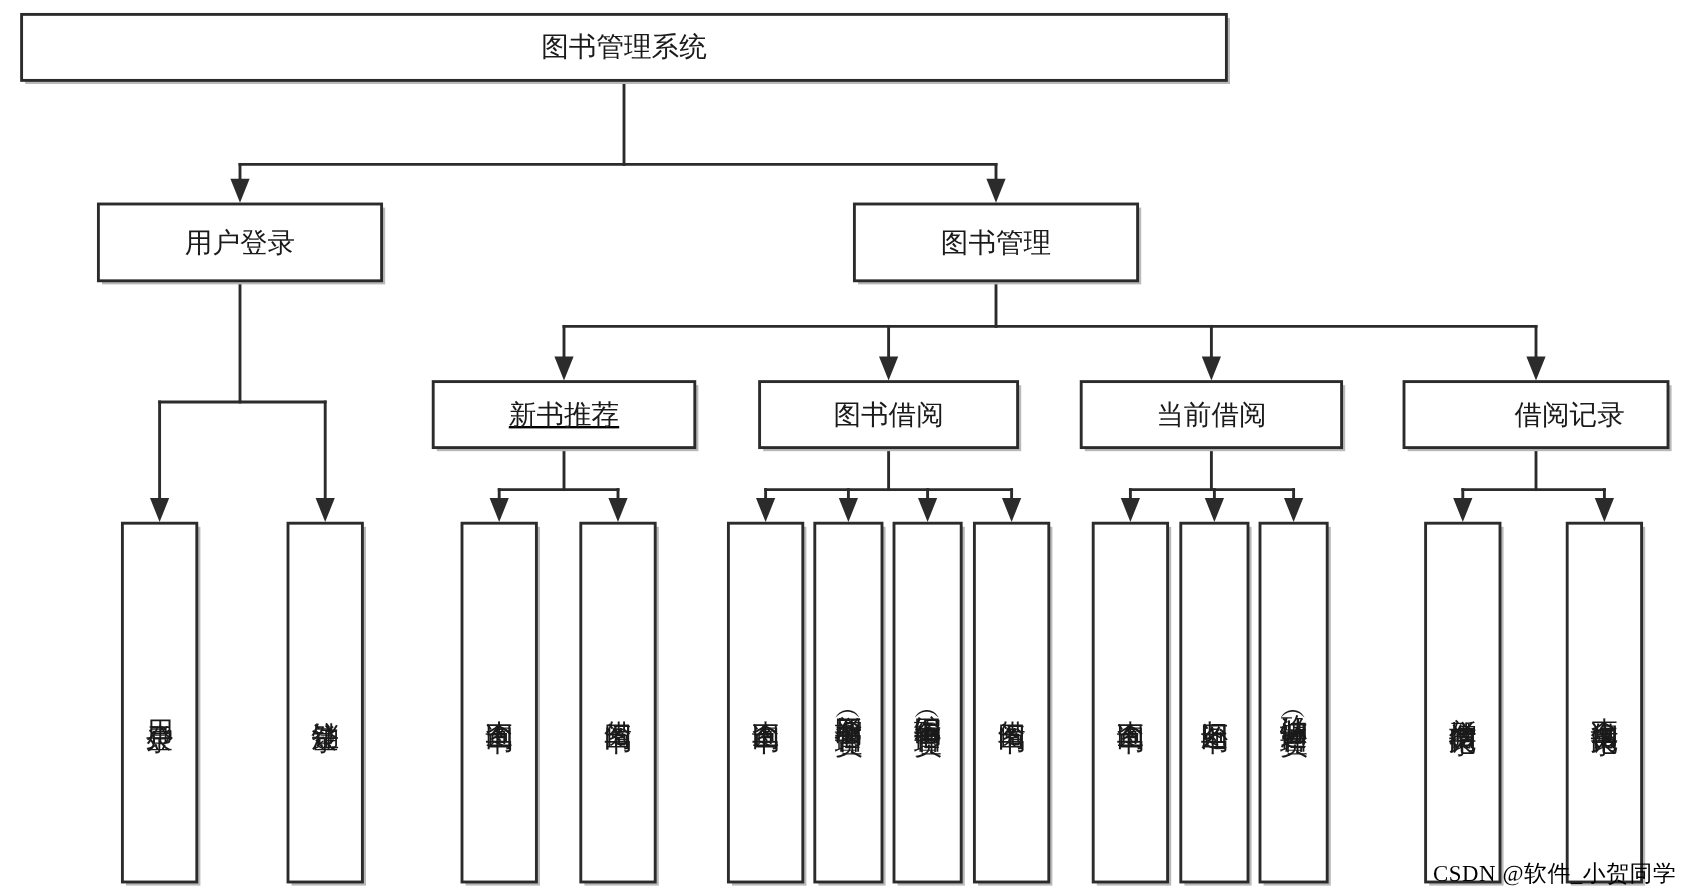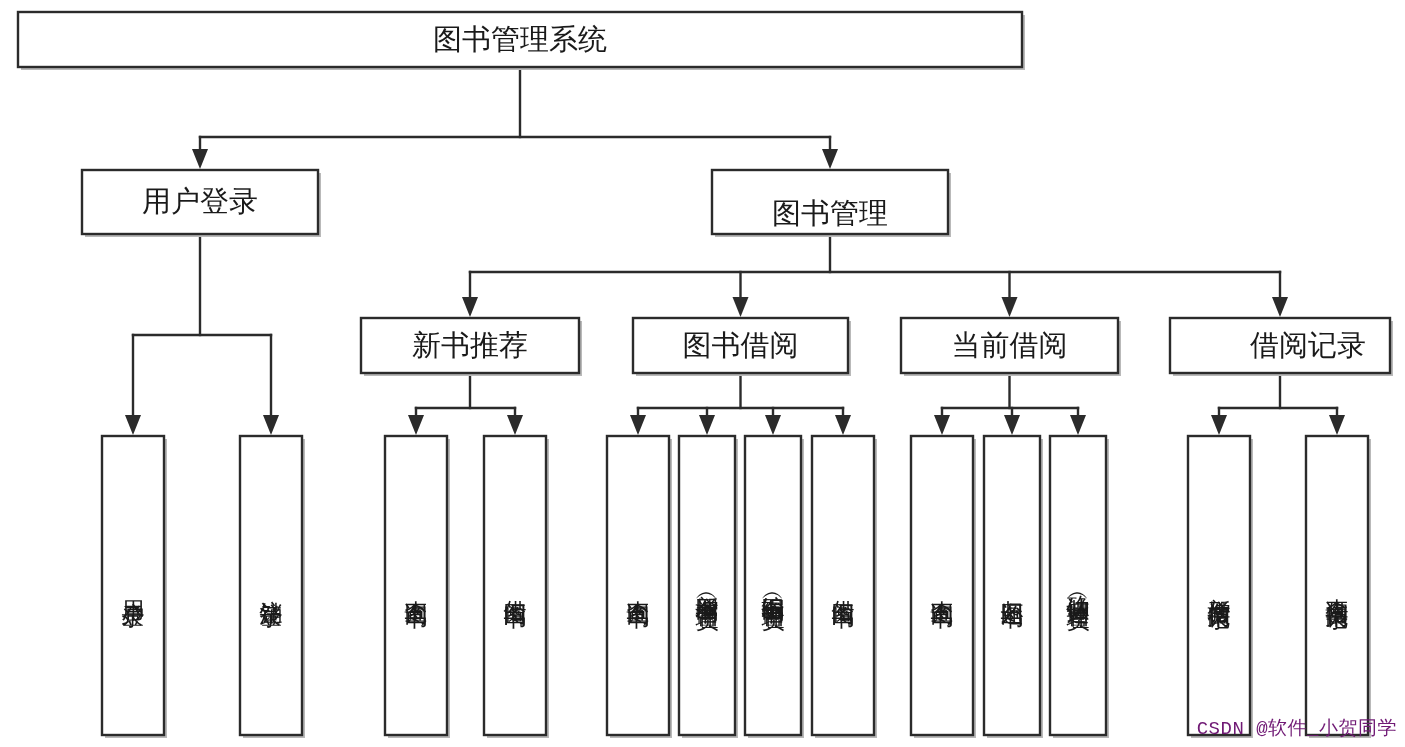--- a/index.html
+++ b/index.html
@@ -63,31 +63,31 @@
   }
   .hlabel-wrap {
     position: absolute;
     display: flex;
     align-items: center;
     justify-content: center;
     pointer-events: none;
   }
   .hlabel {
     font-family: "Liberation Sans", "DejaVu Sans", sans-serif;
-    font-size: 29px;
+    font-size: 23px;
     color: #1a1a1a;
     white-space: nowrap;
   }
   #watermark {
     position: absolute;
     right: 8px;
     bottom: 6px;
-    font-family: Liberation Mono, monospace;
+    font-family: Liberation Serif, serif;
     font-size: 19px;
-    color: #701a75;
+    color: #000000;
     letter-spacing: 0.5px;
     white-space: nowrap;
   }
 </style>
 </head>
 <body>
 
 <div id="diagram-root">
 
   <svg id="flow-svg" viewBox="0 0 1405 747" preserveAspectRatio="none">
@@ -189,24 +189,24 @@
       </g>
   </svg>
 
   <div id="labels-layer">
       <div class="hlabel-wrap" style="left: 18px; top: 12px; width: 1004px; height: 55px;">
         <span class="hlabel">图书管理系统</span>
       </div>
       <div class="hlabel-wrap" style="left: 82px; top: 170px; width: 236px; height: 64px;">
         <span class="hlabel">用户登录</span>
       </div>
-      <div class="hlabel-wrap" style="left: 712px; top: 170px; width: 236px; height: 64px; align-items: flex-end;">
+      <div class="hlabel-wrap" style="left: 712px; top: 170px; width: 236px; height: 64px;">
         <span class="hlabel">图书管理</span>
       </div>
-      <div class="hlabel-wrap" style="left: 361px; top: 318px; width: 218px; height: 55px;">
+      <div class="hlabel-wrap" style="left: 361px; top: 318px; width: 218px; height: 55px; text-decoration: underline;">
         <span class="hlabel">新书推荐</span>
       </div>
       <div class="hlabel-wrap" style="left: 633px; top: 318px; width: 215px; height: 55px; border-radius: 14px;">
         <span class="hlabel">图书借阅</span>
       </div>
       <div class="hlabel-wrap" style="left: 901px; top: 318px; width: 217px; height: 55px; justify-content: center;">
         <span class="hlabel">当前借阅</span>
       </div>
       <div class="hlabel-wrap" style="left: 1170px; top: 318px; width: 220px; height: 55px; padding-left: 28px;">
         <span class="hlabel">借阅记录</span>

